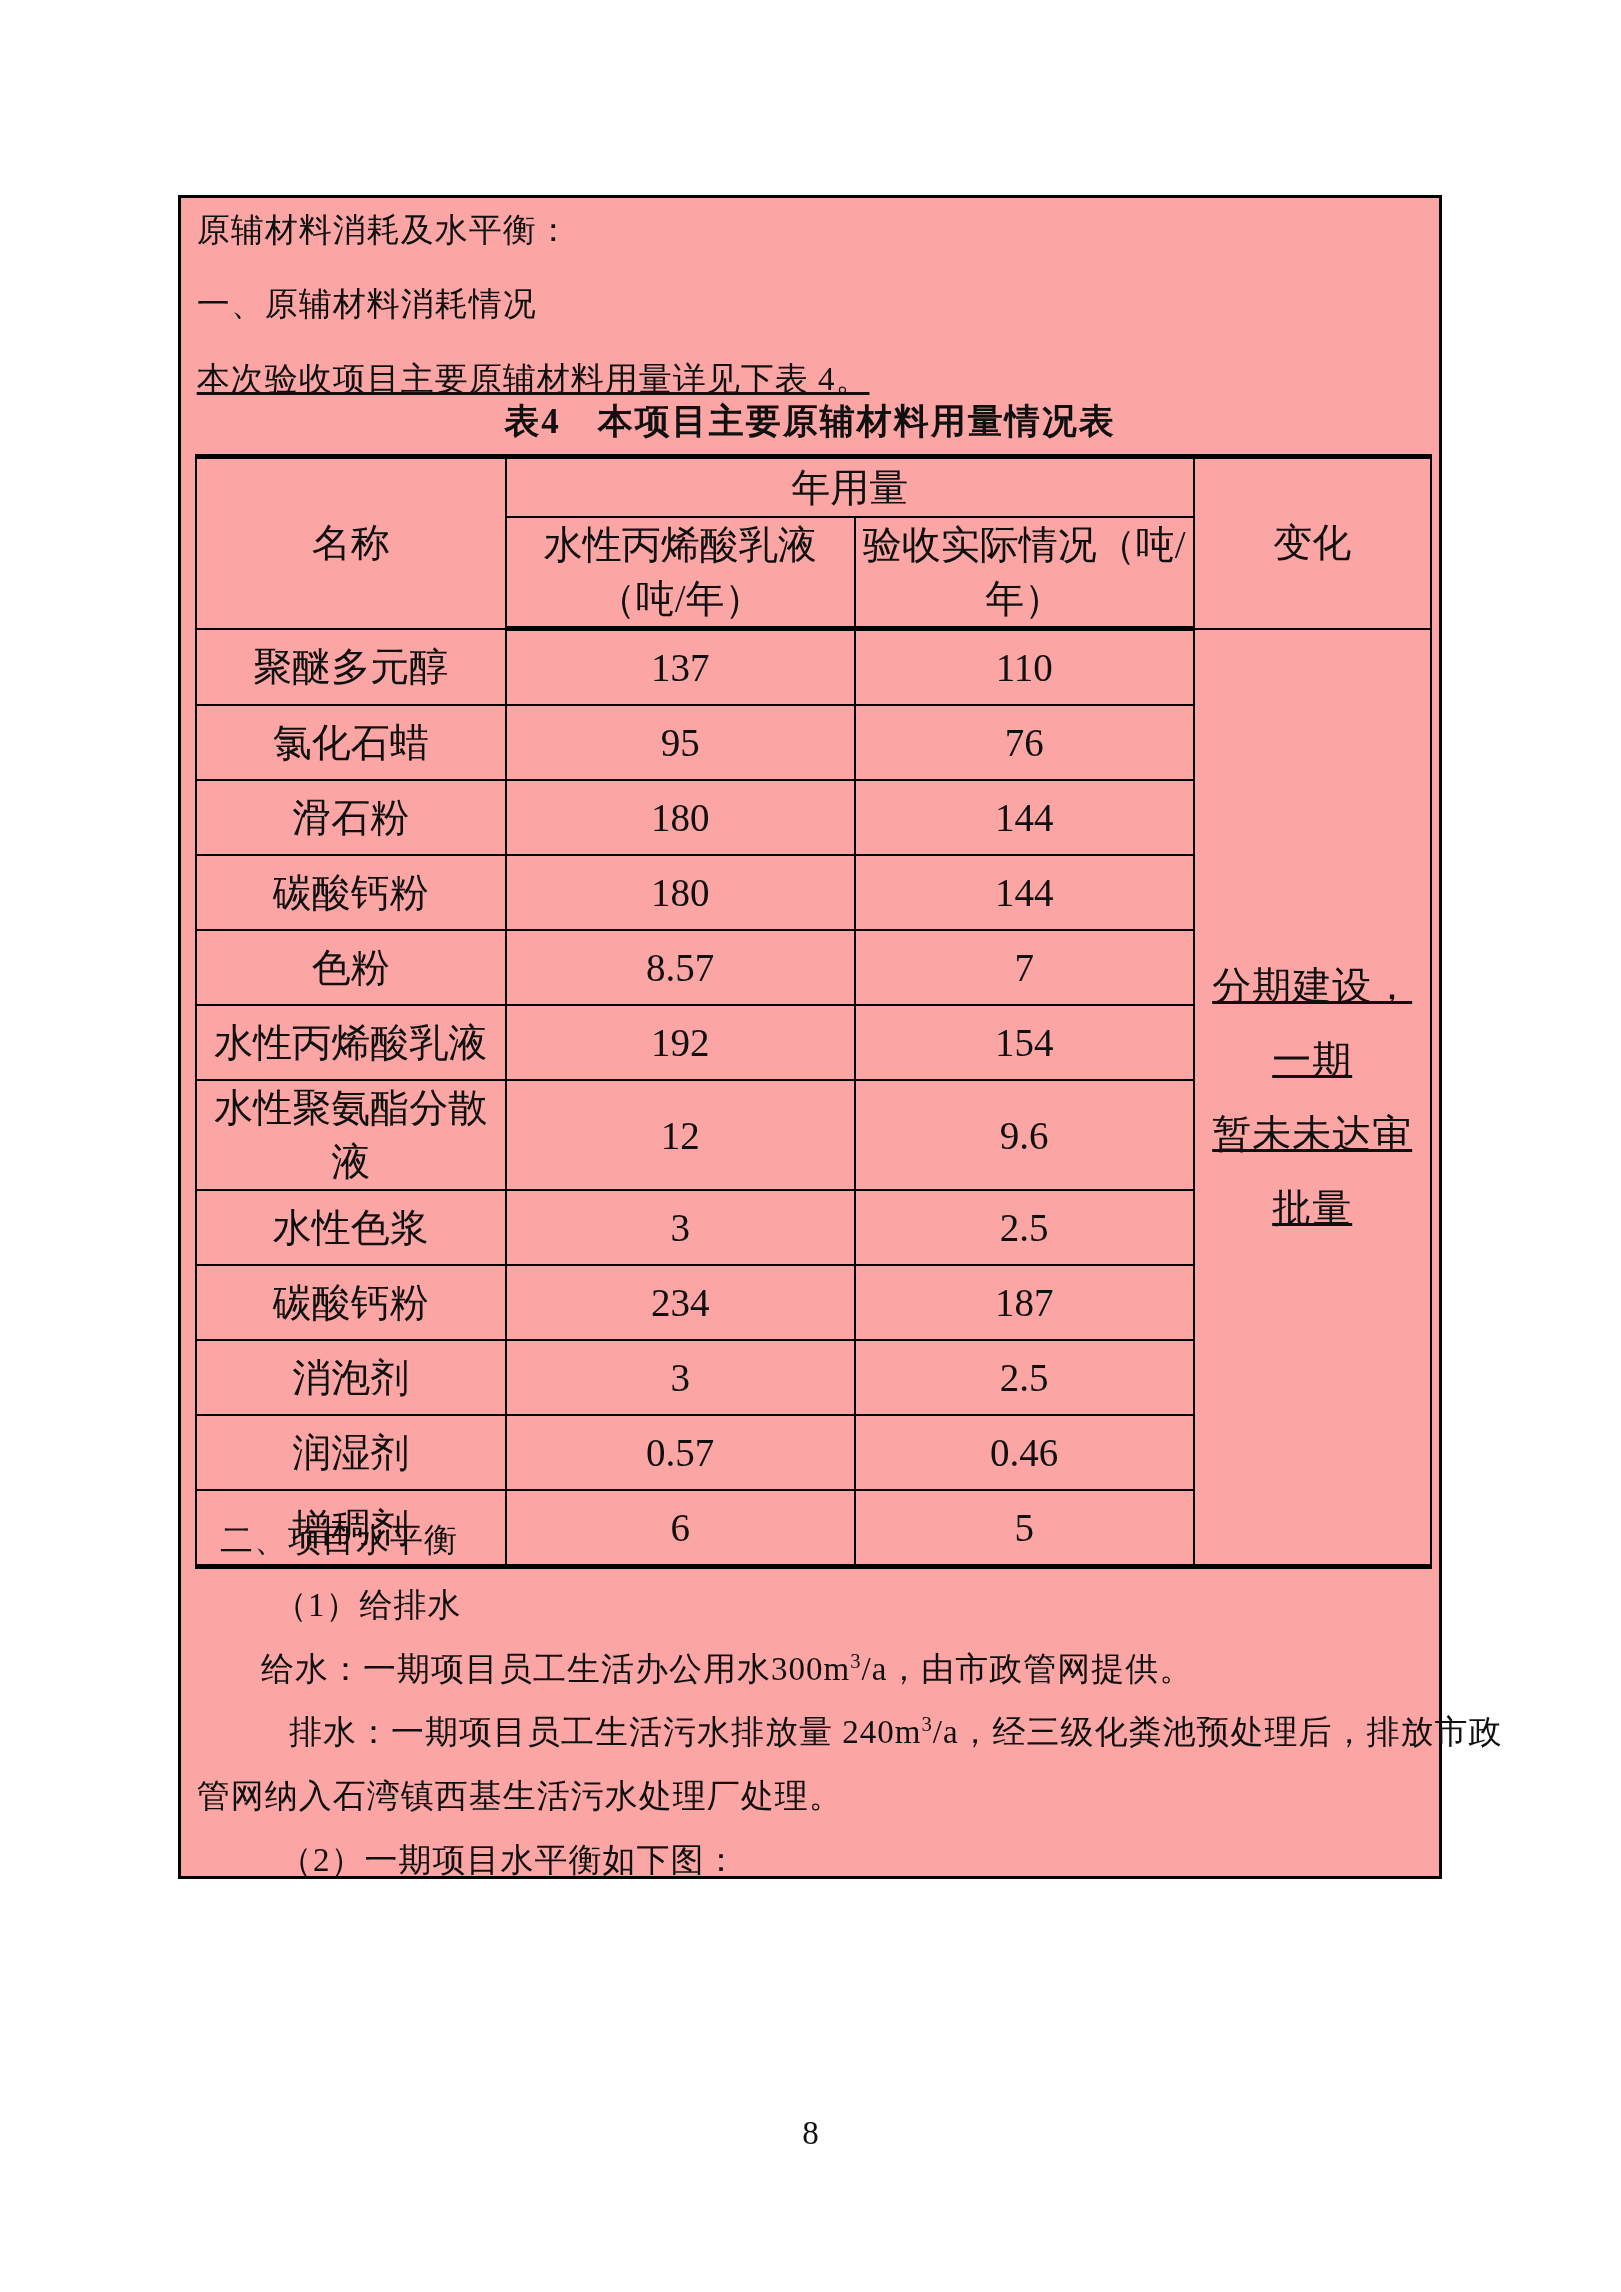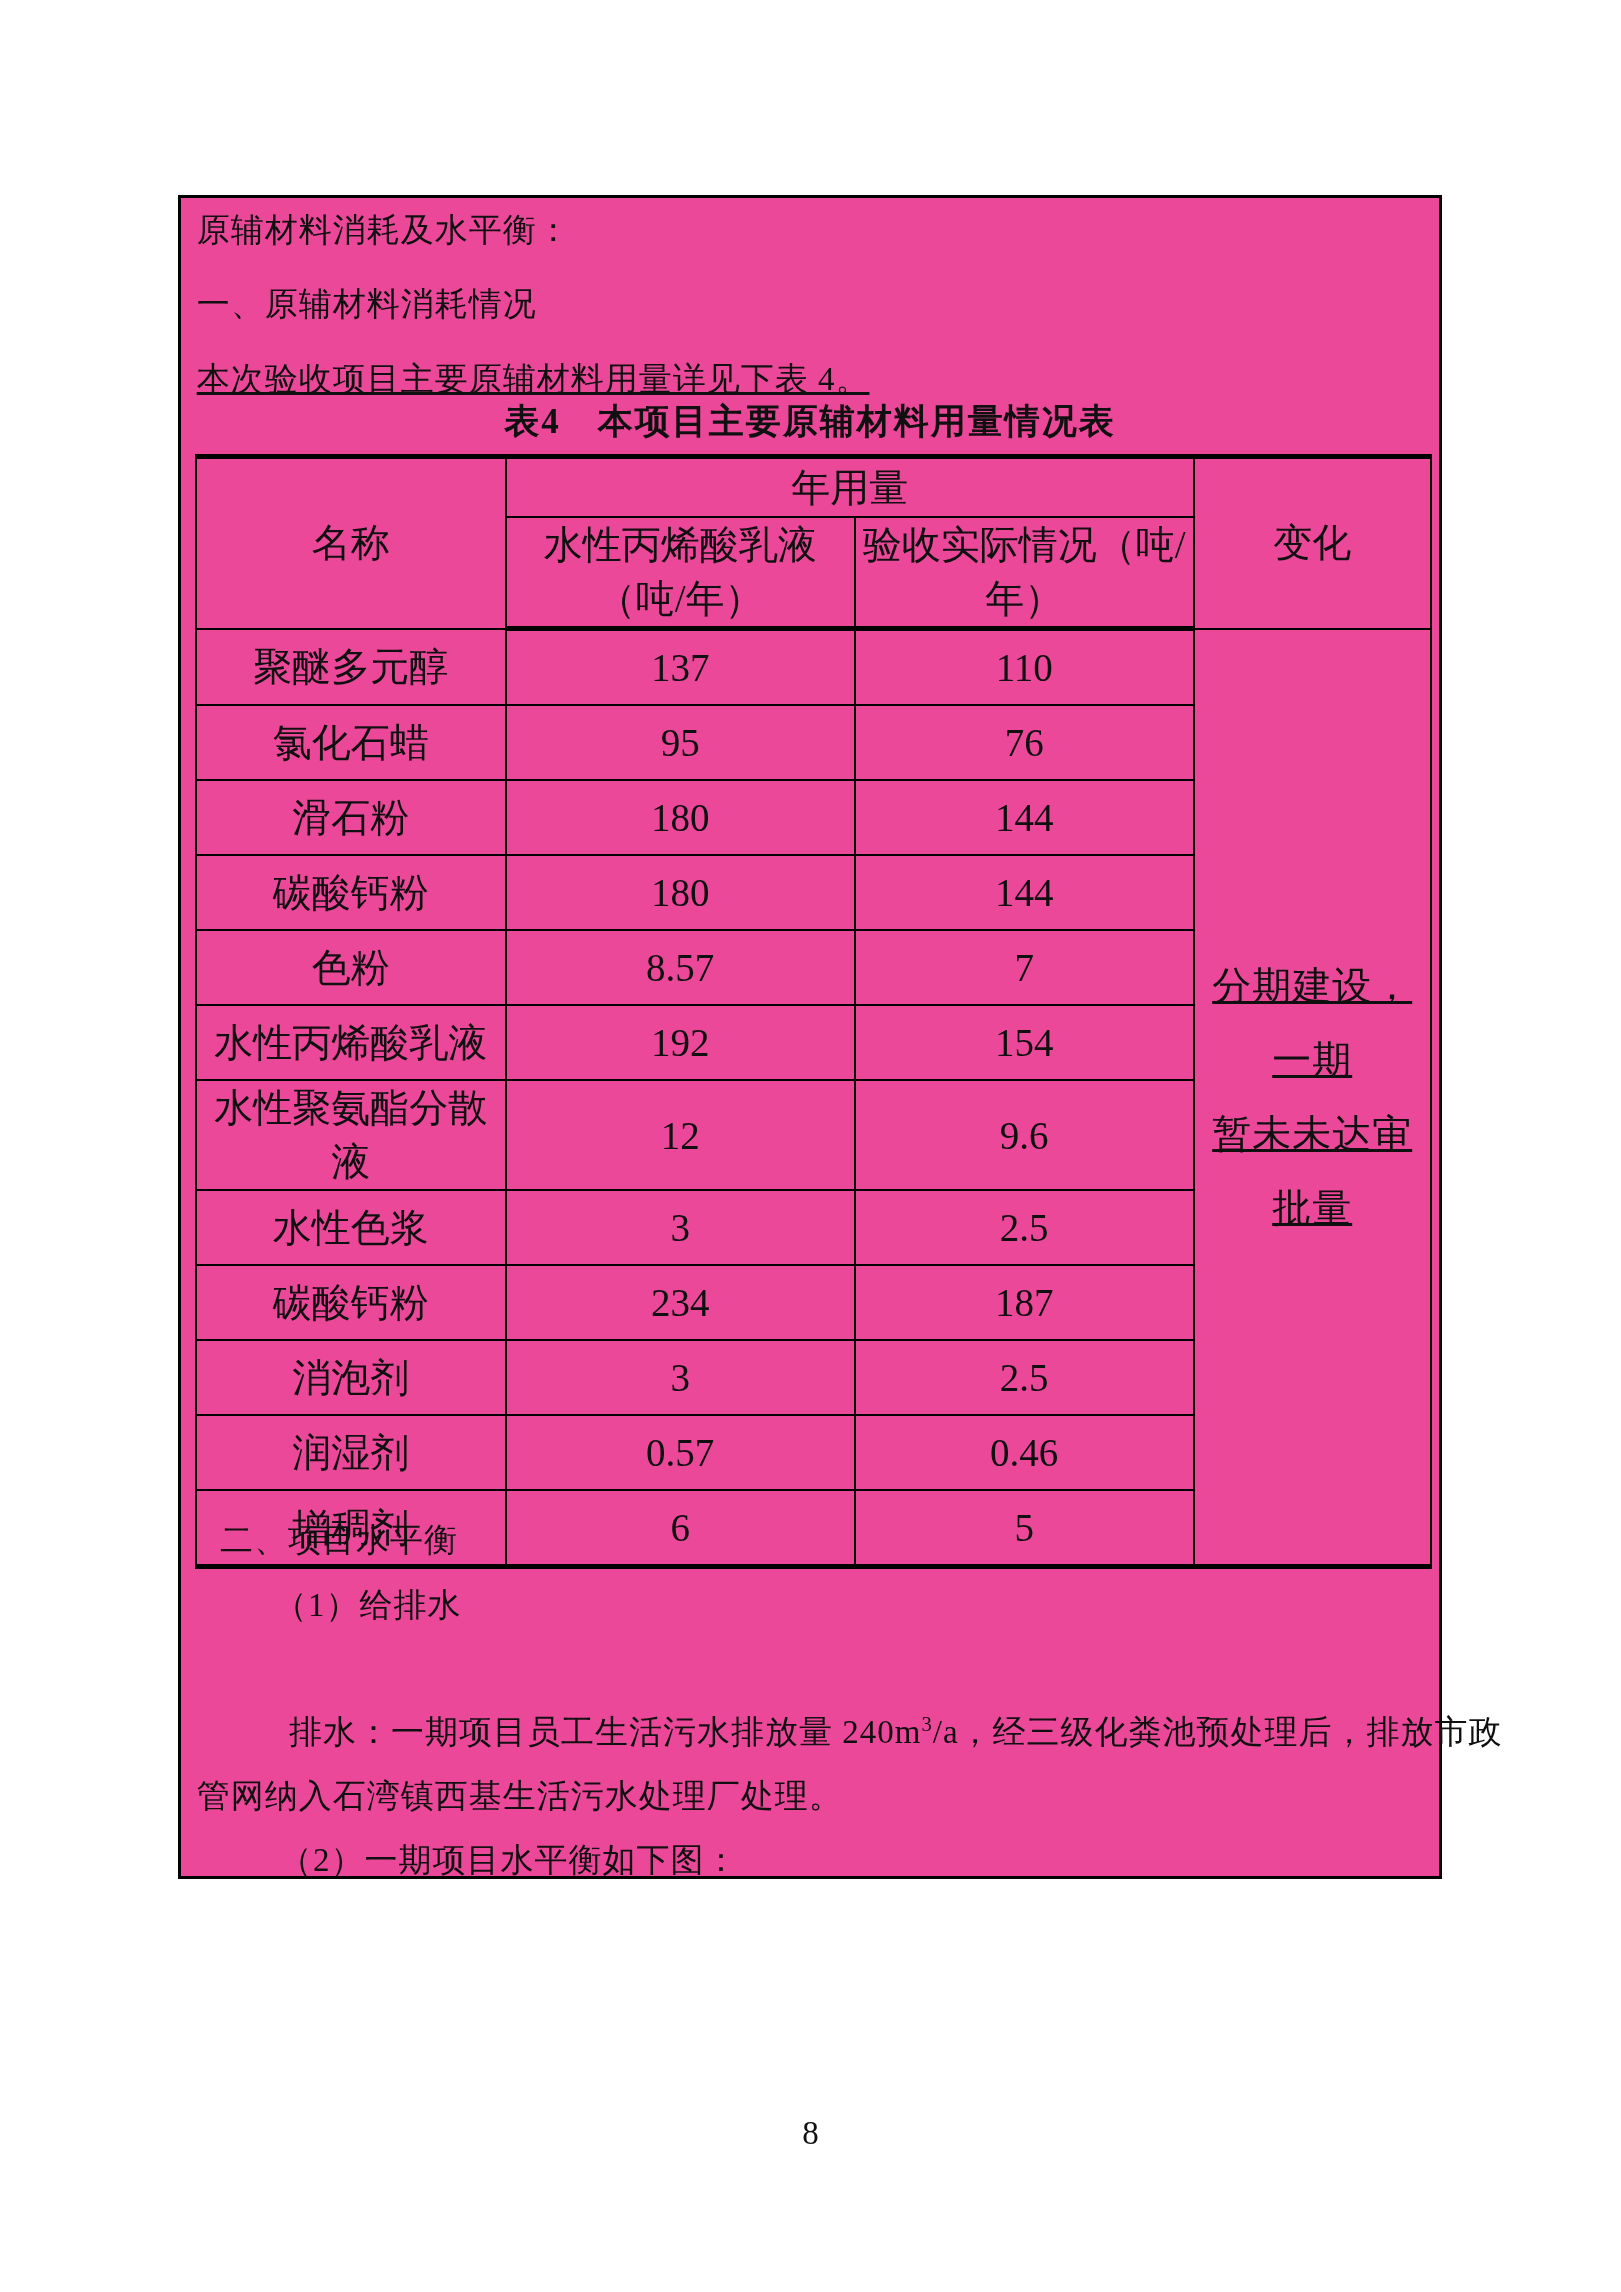--- a/index.html
+++ b/index.html
@@ -3,21 +3,21 @@
 <meta charset="utf-8">
 <style>
   html,body{margin:0;padding:0;}
   body{
     width:1621px;height:2293px;position:relative;background:#ffffff;
     font-family:"Liberation Serif","DejaVu Serif",serif;color:#101010;
     overflow:hidden;
   }
   .outer-box{
     position:absolute;left:178px;top:195px;width:1264px;height:1684px;
-    border:3.9px solid #000;box-sizing:border-box;background:#ec4899;
+    border:3.9px solid #000;box-sizing:border-box;background:#fca5a5;
   }
   .tline{position:absolute;font-size:33px;line-height:45px;white-space:nowrap;letter-spacing:1px;}
   .doc-title{
     position:absolute;left:0;top:200px;width:100%;text-align:center;
     font-size:35px;font-weight:bold;letter-spacing:2px;
   }
   table.mtable{
     position:absolute;left:13.7px;top:256px;width:1235px;
     border-collapse:collapse;table-layout:fixed;
     border:2px solid #000;border-top:5.9px solid #000;border-bottom:5.9px solid #000;
@@ -138,20 +138,23 @@
         <td class="num-approved">6</td>
         <td class="num-actual">5</td>
       </tr>
     </tbody>
   </table>
 
   <div class="tline" style="left:39px;top:1320px;">二、项目水平衡</div>
 
   <div class="tline" style="left:93px;top:1385px;">（1）给排水</div>
 
+  <div class="tline" style="left:80px;top:1449px;">
+    <span>给水：一期项目员工生活办公用水300m</span><sup class="cube">3</sup><span>/a，由市政管网提供。</span>
+  </div>
 
   <div class="tline" style="left:80px;top:1512px;margin-left:28px;">
     <span>排水：一期项目员工生活污水排放量 240m</span><sup class="cube">3</sup><span>/a，经三级化粪池预处理后，排放市政</span>
   </div>
 
   <div class="tline" style="left:15.7px;top:1576px;text-align:center;">管网纳入石湾镇西基生活污水处理厂处理。</div>
 
   <div class="tline" style="left:98px;top:1640px;text-align:center;">（2）一期项目水平衡如下图：</div>
 
 </div>

